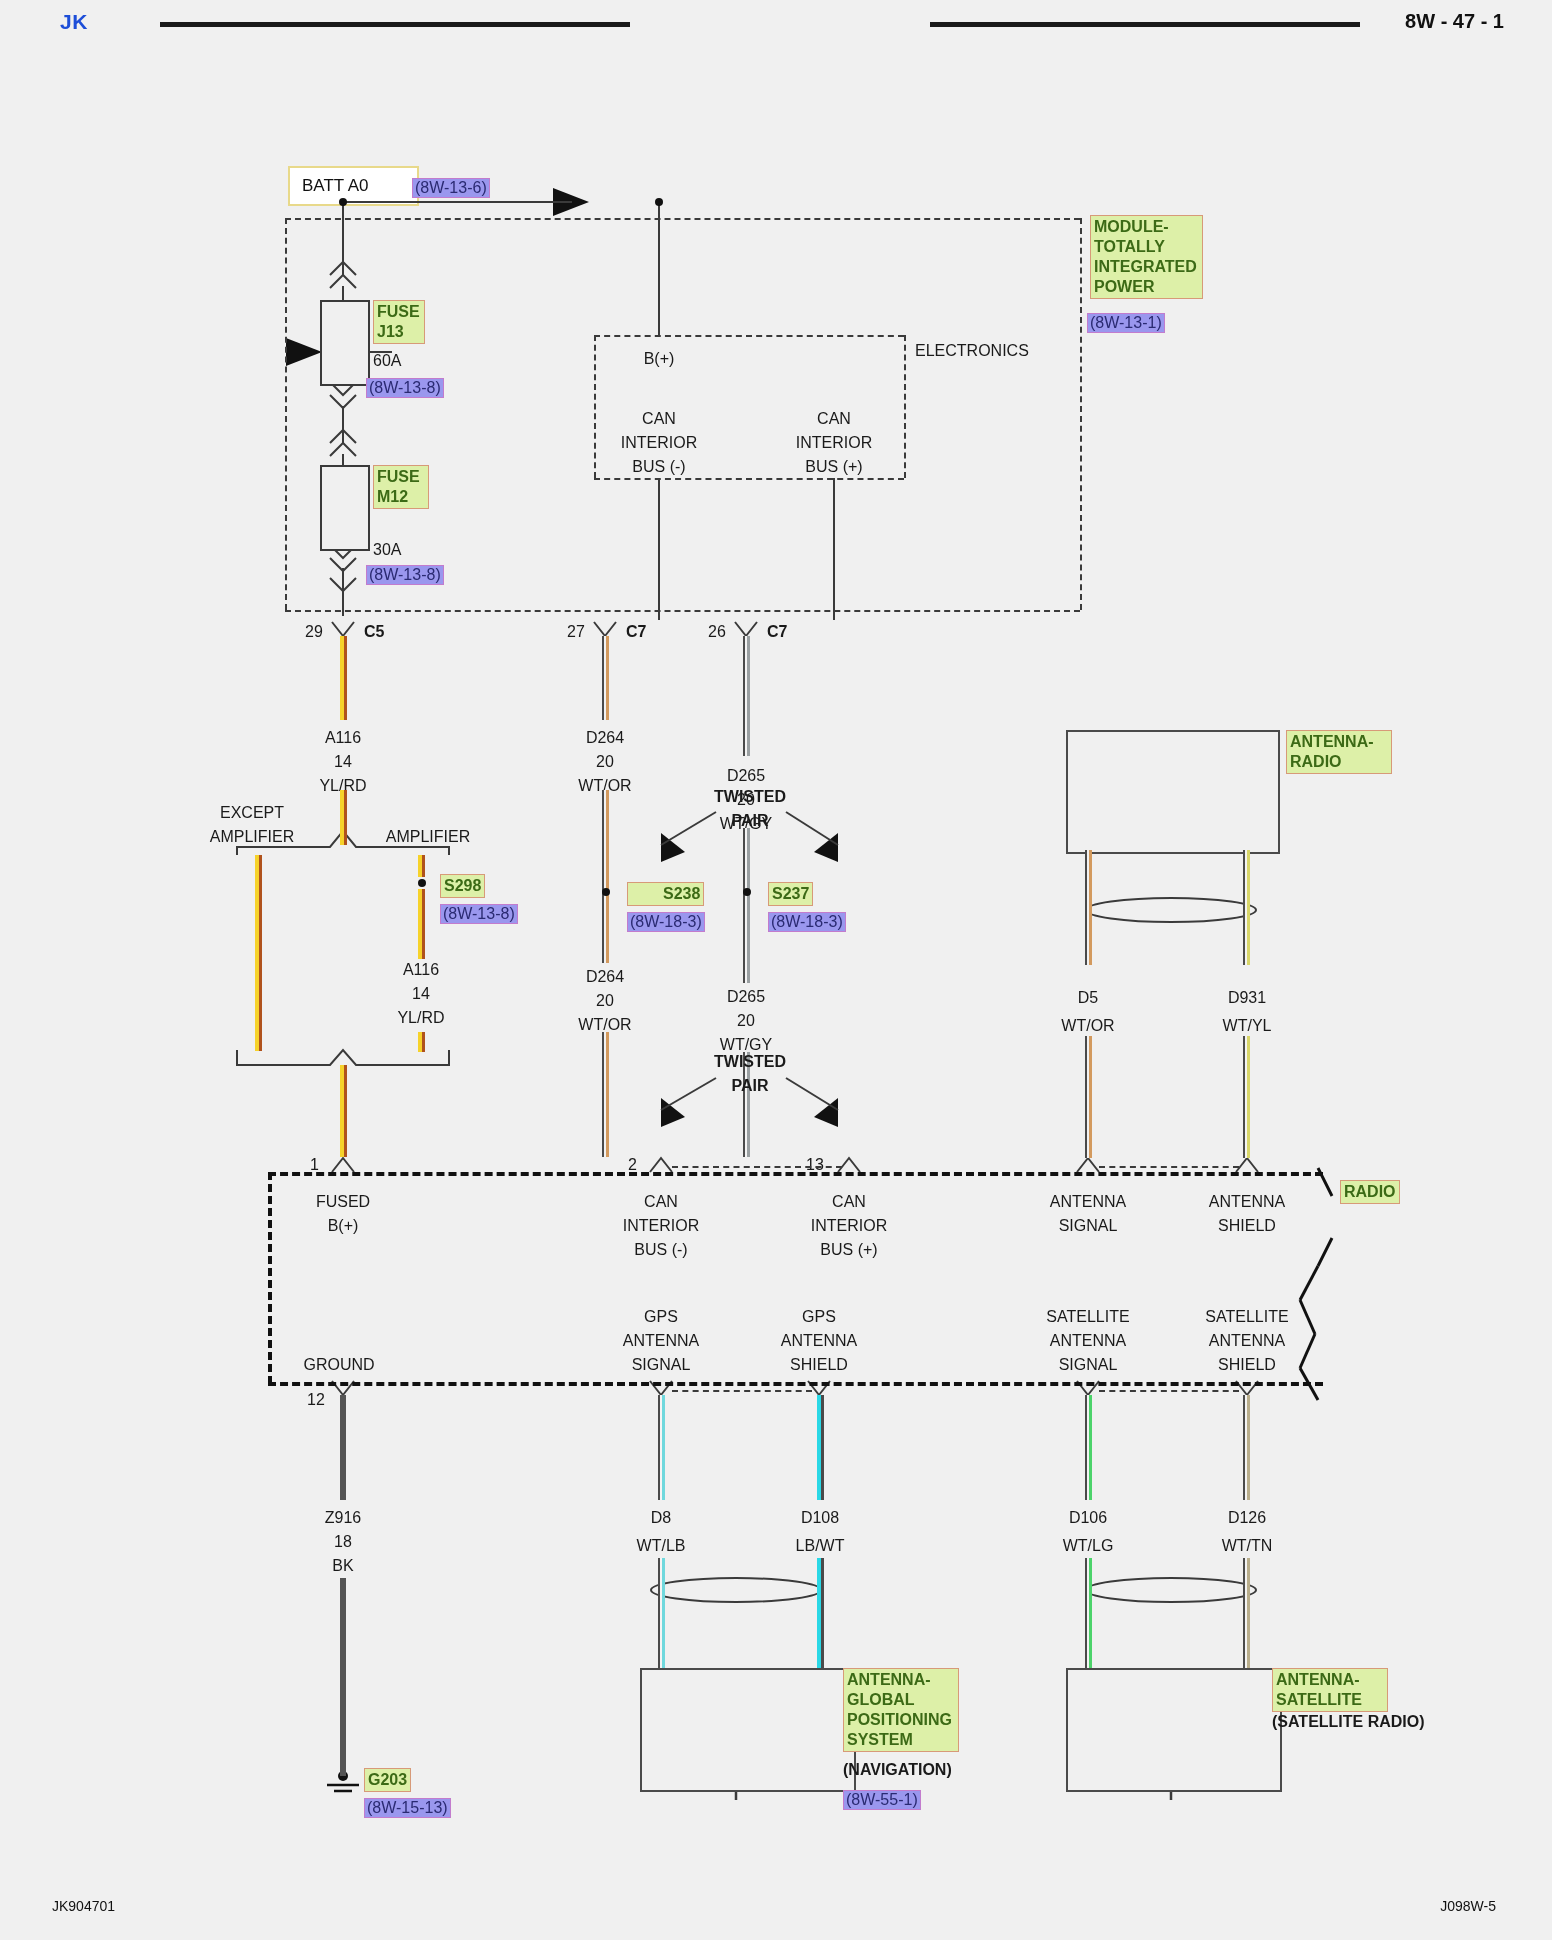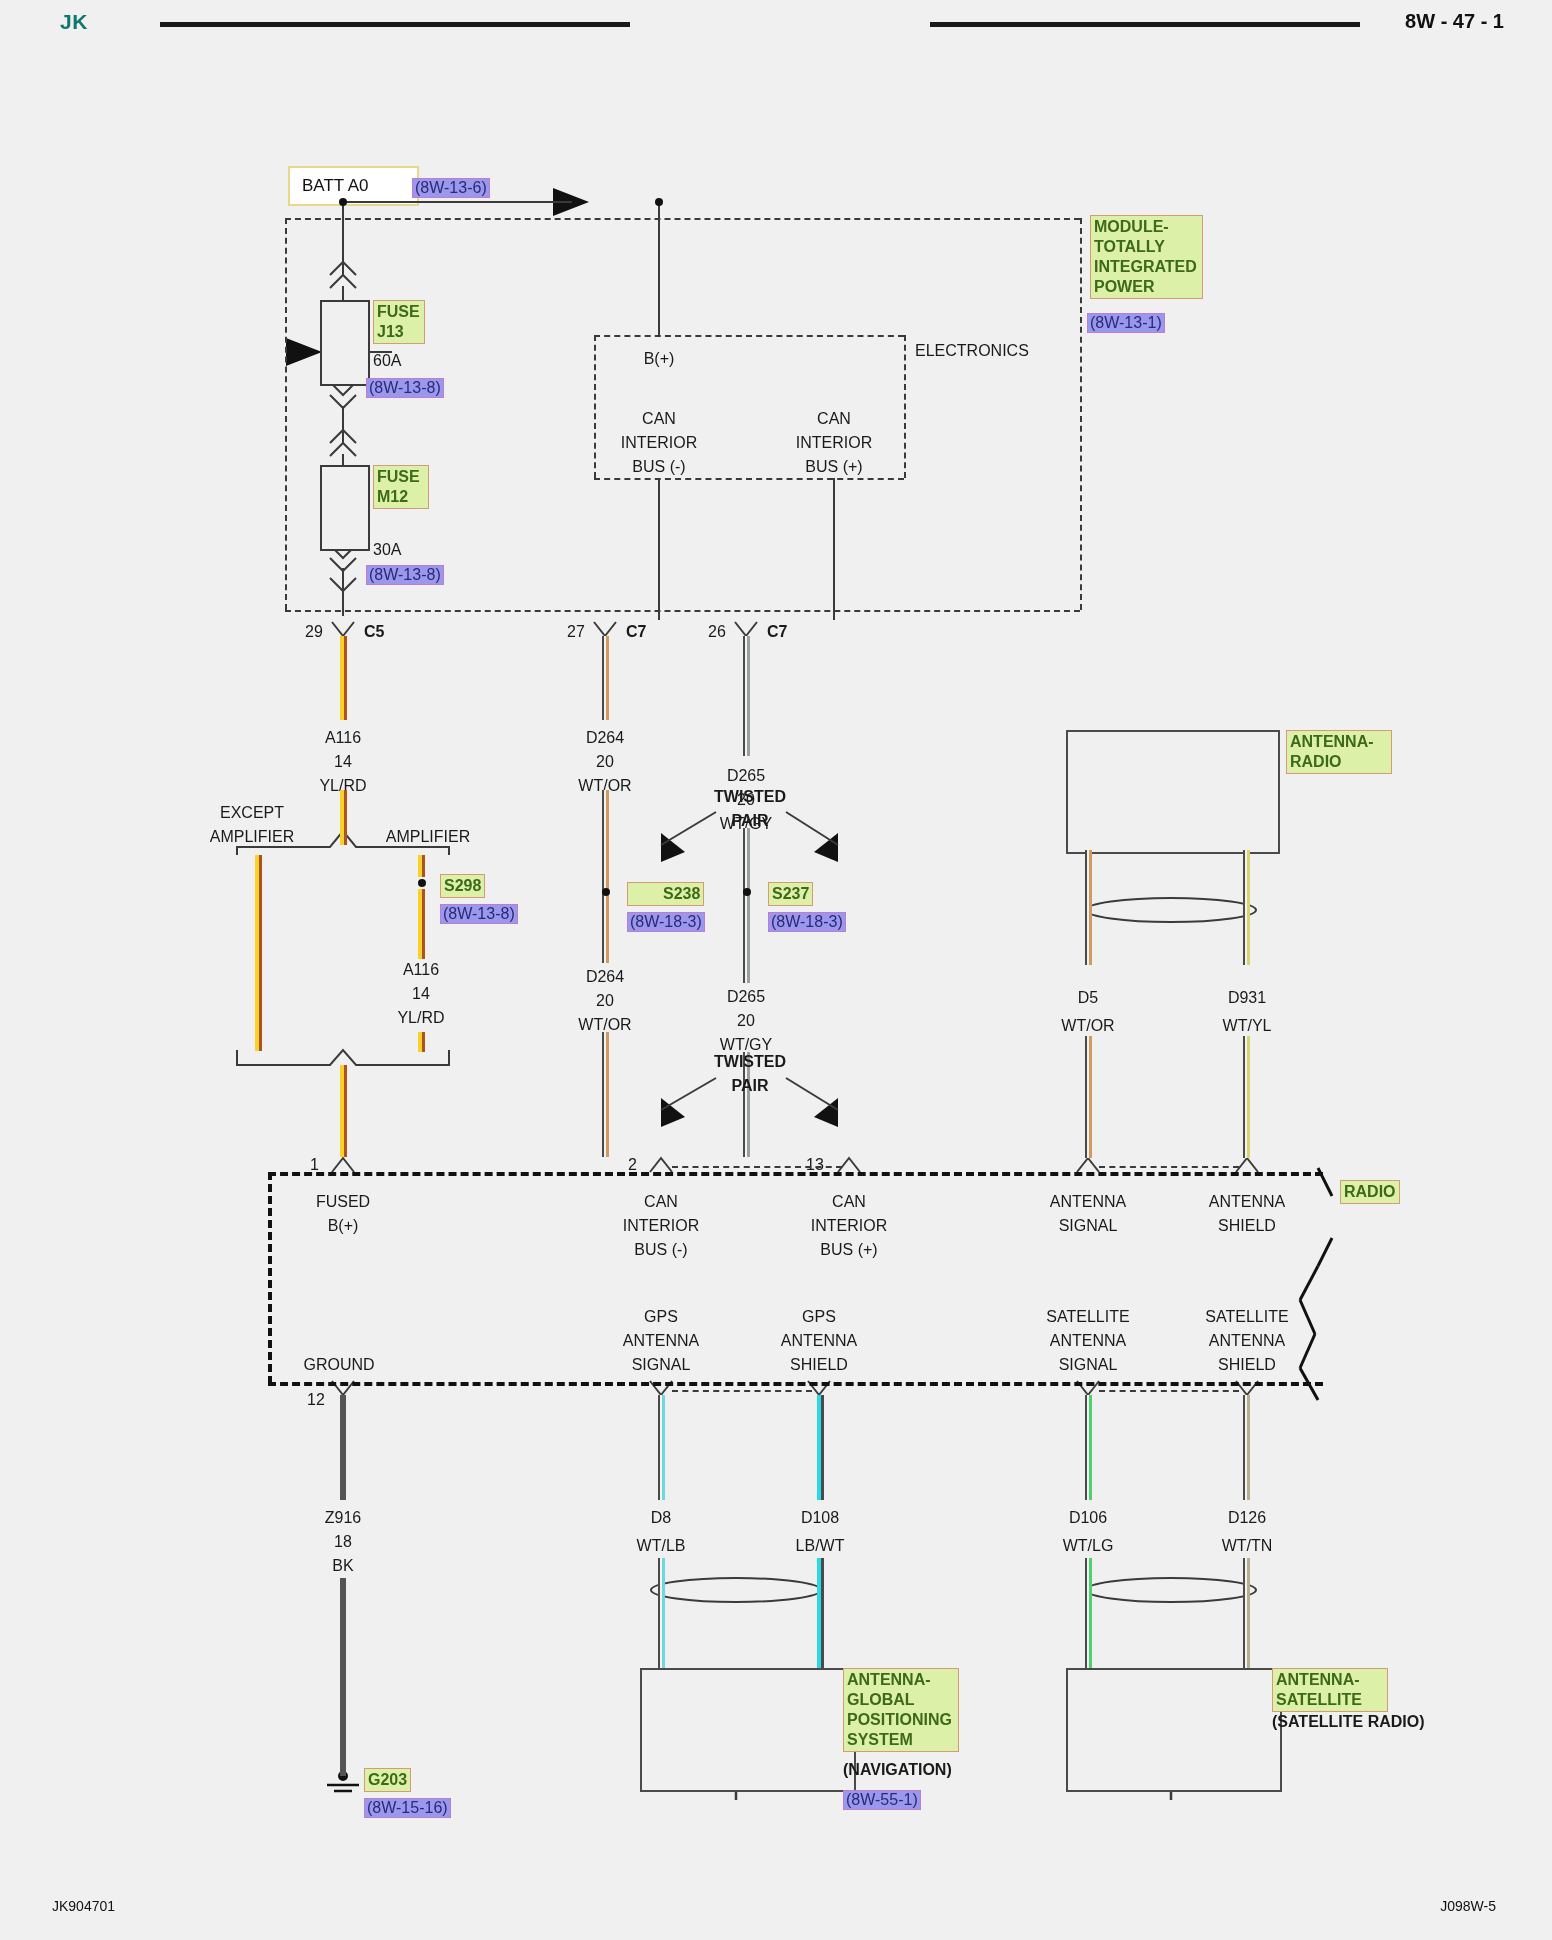--- a/index.html
+++ b/index.html
@@ -6,21 +6,21 @@
   body{
     width:1552px;height:1940px;
     background:#f0f0f0;
     font-family:"Liberation Sans",sans-serif;
     position:relative;
     overflow:hidden;
   }
 
   
   #hdr{position:absolute;left:0;top:0;width:1552px;height:56px;}
-  #hdr-left{position:absolute;left:60px;top:10px;font-size:21px;font-weight:bold;color:#0f766e;letter-spacing:.5px;}
+  #hdr-left{position:absolute;left:60px;top:10px;font-size:21px;font-weight:bold;color:#1d4ed8;letter-spacing:.5px;}
   #hdr-title{position:absolute;left:0;top:10px;width:1552px;text-align:center;font-size:20px;font-weight:bold;color:#111;}
   #hdr-right{position:absolute;right:48px;top:10px;font-size:20px;font-weight:bold;color:#111;}
   .hdr-rule{position:absolute;top:22px;height:5px;background:#1a1a1a;}
   #rule-l{left:160px;width:470px;}
   #rule-r{left:930px;width:430px;}
 
   
   #foot-left{position:absolute;left:52px;top:1898px;font-size:14px;color:#111;}
   #foot-right{position:absolute;right:56px;top:1898px;font-size:14px;color:#111;}
 
@@ -386,21 +386,21 @@
 <div class="dash-h" style="left:1099px;top:1166px;width:140px;"></div>
 <div class="dash-h" style="left:672px;top:1390px;width:140px;"></div>
 <div class="dash-h" style="left:1099px;top:1390px;width:140px;"></div>
 
 <div class="wire w-bk" style="left:340px;top:1395px;height:105px;"></div>
 <div class="t c" style="left:343px;top:1508px;">Z916</div>
 <div class="t c" style="left:343px;top:1532px;">18</div>
 <div class="t c" style="left:343px;top:1556px;">BK</div>
 <div class="wire w-bk" style="left:340px;top:1578px;height:198px;"></div>
 <div class="tag-green" style="left:364px;top:1768px;">G203</div>
-<div class="tag-purple" style="left:364px;top:1798px;">(8W-15-16)</div>
+<div class="tag-purple" style="left:364px;top:1798px;">(8W-15-13)</div>
 
 <div class="wire w-wtlb" style="left:658px;top:1395px;height:105px;"></div>
 <div class="wire w-lbwt" style="left:817px;top:1395px;height:105px;"></div>
 <div class="t c" style="left:661px;top:1508px;">D8</div>
 <div class="t c" style="left:661px;top:1536px;">WT/LB</div>
 <div class="t c" style="left:820px;top:1508px;">D108</div>
 <div class="t c" style="left:820px;top:1536px;">LB/WT</div>
 <div class="wire w-wtlb" style="left:658px;top:1558px;height:110px;"></div>
 <div class="wire w-lbwt" style="left:817px;top:1558px;height:110px;"></div>
 

